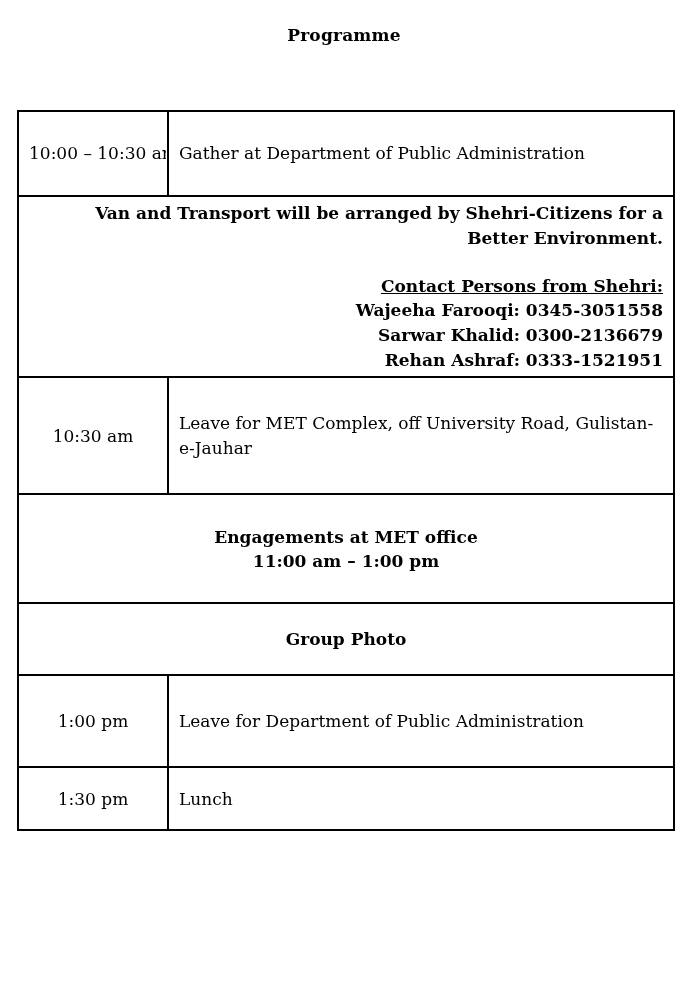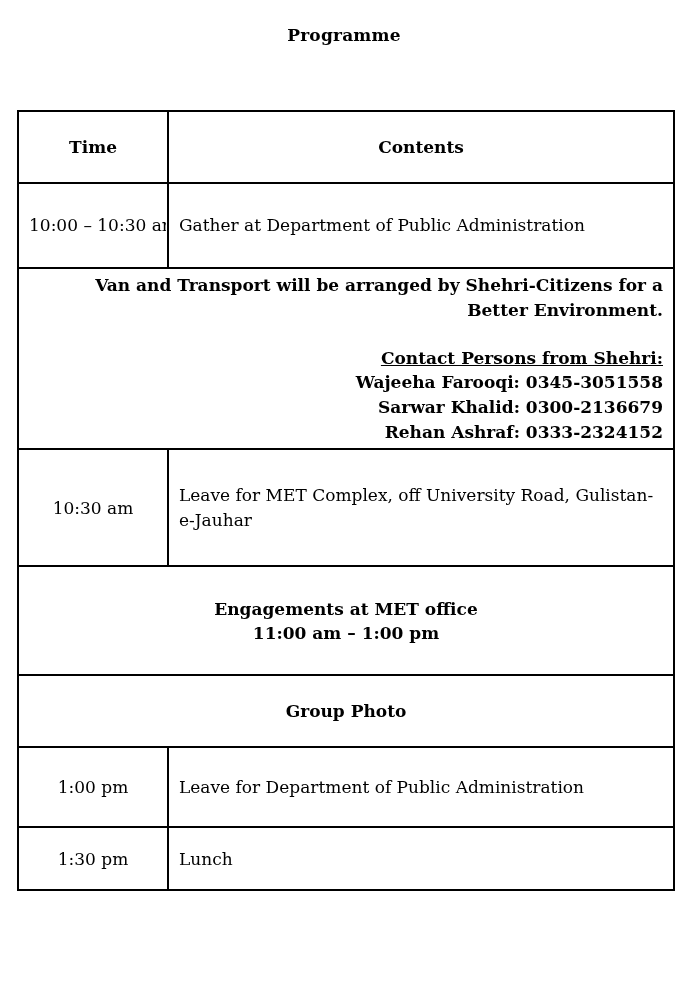--- a/index.html
+++ b/index.html
@@ -46,21 +46,21 @@
   .col-cont  { width: 506px; }
 
   
   .rh-header    { height: 72px; }
   .rh-r1        { height: 85px; }
   .rh-note      { height: 181px; }
   .rh-r2        { height: 117px; padding-left: 17px; }
   .rh-r3        { height: 51px; }
   .rh-engage    { height: 109px; }
   .rh-photo     { height: 72px; }
-  .rh-r4        { height: 80px; }
+  .rh-r4        { height: 92px; }
   .rh-r5        { height: 63px; }
 
   td.cell-time {
     text-align: center;
     padding-left: 2px;
     padding-right: 2px;
     white-space: nowrap;
   }
   td.cell-contents {
     text-align: left;
@@ -97,37 +97,33 @@
 
   <h1 class="doc-title">Programme</h1>
 
   <table class="programme">
     <colgroup>
       <col class="col-time">
       <col class="col-cont">
     </colgroup>
 
     <tbody>
-        <tr class="rh-header">
-      <td class="cell-center bold">Time</td>
-      <td class="cell-center bold">Contents</td>
-    </tr>
 
     <tr class="rh-r1">
       <td class="cell-time">10:00 – 10:30 am</td>
       <td class="cell-contents">Gather at Department of Public Administration</td>
     </tr>
 
     <tr class="rh-note">
       <td colspan="2" class="cell-note">
         <p>Van and Transport will be arranged by Shehri-Citizens for a Better Environment.</p>
         <p class="note-gap underlined">Contact Persons from Shehri:</p>
         <p>Wajeeha Farooqi: 0345-3051558</p>
         <p>Sarwar Khalid: 0300-2136679</p>
-        <p>Rehan Ashraf: 0333-2324152</p>
+        <p>Rehan Ashraf: 0333-1521951</p>
       </td>
     </tr>
 
     <tr class="rh-r2">
       <td class="cell-time">10:30 am</td>
       <td class="cell-contents">Leave for MET Complex, off University Road, Gulistan-e-Jauhar</td>
     </tr>
 
 
     <tr class="rh-engage">

